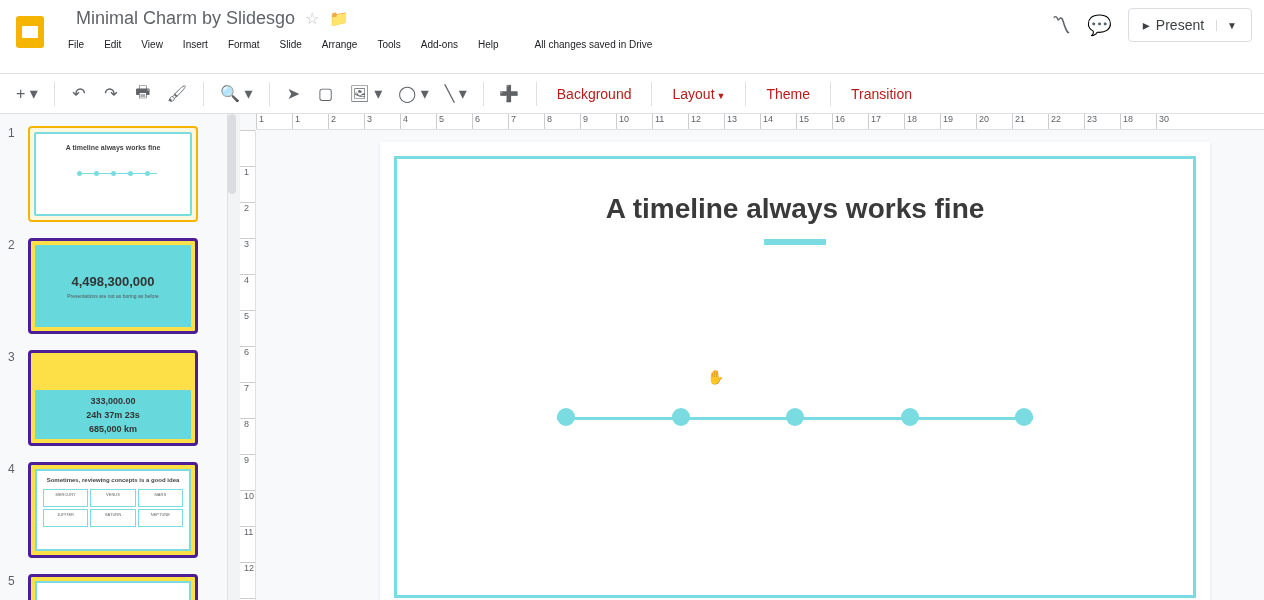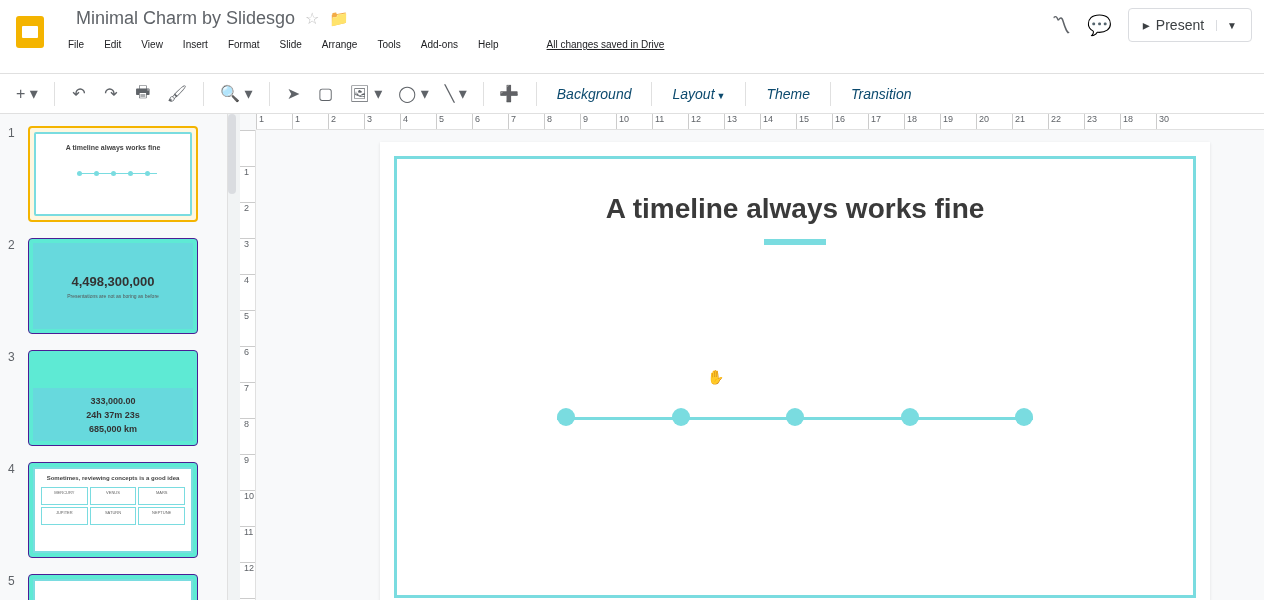--- a/index.html
+++ b/index.html
@@ -6,35 +6,35 @@
 body { font-family: Arial, sans-serif; font-size: 13px; color: #3c4043; background: #fff; width: 1264px; height: 600px; overflow: hidden; }
 .header { display: flex; align-items: flex-start; padding: 8px 12px 0; border-bottom: 1px solid #e0e0e0; height: 74px; }
 .logo { width: 36px; height: 48px; margin-right: 12px; display: flex; align-items: center; justify-content: center; }
 .logo svg { width: 36px; height: 36px; }
 .title-area { flex: 1; }
 .title-row { display: flex; align-items: center; gap: 10px; margin-bottom: 6px; margin-left: 16px; }
 .doc-title { font-size: 18px; color: #5f6368; font-weight: 400; }
 .star-icon, .folder-icon { color: #c0c0c0; font-size: 16px; }
 .menubar { display: flex; gap: 4px; }
 .menubar span { padding: 4px 8px; font-size: 10px; color: #202124; cursor: pointer; }
-.save-status { text-decoration: underline; color: #5f6368; margin-left: 28px; font-size: 14px; padding: 4px 8px; }
+.save-status { color: #5f6368; margin-left: 16px; font-size: 14px; padding: 4px 8px; }
 .header-right { display: flex; align-items: center; gap: 16px; }
 .header-right .icon { color: #5f6368; font-size: 20px; }
 .present-btn { border: 1px solid #dadce0; border-radius: 4px; padding: 8px 14px; font-size: 14px; display: flex; align-items: center; gap: 6px; background: #fff; cursor: pointer; }
 .present-btn .dropdown { border-left: 1px solid #dadce0; padding-left: 10px; margin-left: 6px; font-size: 10px; }
 .toolbar { display: flex; align-items: center; padding: 6px 12px; gap: 8px; border-bottom: 1px solid #e0e0e0; height: 40px; }
 .toolbar .tbtn { display: flex; align-items: center; justify-content: center; min-width: 24px; height: 28px; color: #5f6368; cursor: pointer; font-size: 16px; padding: 0 4px; }
 .toolbar .sep { width: 1px; height: 24px; background: #e0e0e0; margin: 0 4px; }
-.toolbar .txt-btn { font-size: 14px; color: #0c4a6e; padding: 4px 8px; cursor: pointer; font-style: italic; }
+.toolbar .txt-btn { font-size: 14px; color: #b91c1c; padding: 4px 8px; cursor: pointer; }
 .toolbar .txt-btn .caret { font-size: 9px; margin-left: 2px; }
 .main { display: flex; height: calc(600px - 114px); }
 .filmstrip { width: 228px; background: #f8f9fa; border-right: 1px solid #e0e0e0; overflow-y: auto; padding: 8px 0; }
 .slide-item { display: flex; gap: 8px; padding: 4px 8px 12px; }
 .slide-num { width: 12px; font-size: 12px; color: #5f6368; }
-.thumb { width: 170px; height: 96px; background: #5eead4; border: 1px solid #4c1d95; border-radius: 4px; position: relative; overflow: hidden; }
+.thumb { width: 170px; height: 96px; background: #fde047; border: 3px solid #4c1d95; border-radius: 4px; position: relative; overflow: hidden; }
 .slide-item.selected .thumb { border: 2px solid #f4b400; background: #fef7e0; }
 .thumb-inner1 { position: absolute; inset: 4px; border: 2px solid #7adce0; background: #fff; border-radius: 2px; display: flex; flex-direction: column; align-items: center; padding-top: 10px; }
 .thumb-inner1 .tt { font-size: 7px; font-weight: bold; color: #444; }
 .thumb-inner1 .tl { display: flex; align-items: center; gap: 12px; margin-top: 20px; }
 .thumb-inner1 .tl-dot { width: 5px; height: 5px; background: #7adce0; border-radius: 50%; position: relative; }
 .thumb-inner1 .tl::before { content: ''; position: absolute; width: 80px; height: 1px; background: #7adce0; }
 .thumb-inner2 { position: absolute; inset: 4px; background: #67d9dd; display: flex; flex-direction: column; align-items: center; justify-content: center; }
 .thumb-inner2 .big { font-size: 13px; font-weight: bold; color: #333; }
 .thumb-inner2 .sm { font-size: 5px; color: #555; margin-top: 4px; }
 .thumb-inner3 { position: absolute; inset: 4px; background: #67d9dd; display: flex; flex-direction: column; align-items: center; justify-content: center; gap: 4px; margin-top: 33px; }

